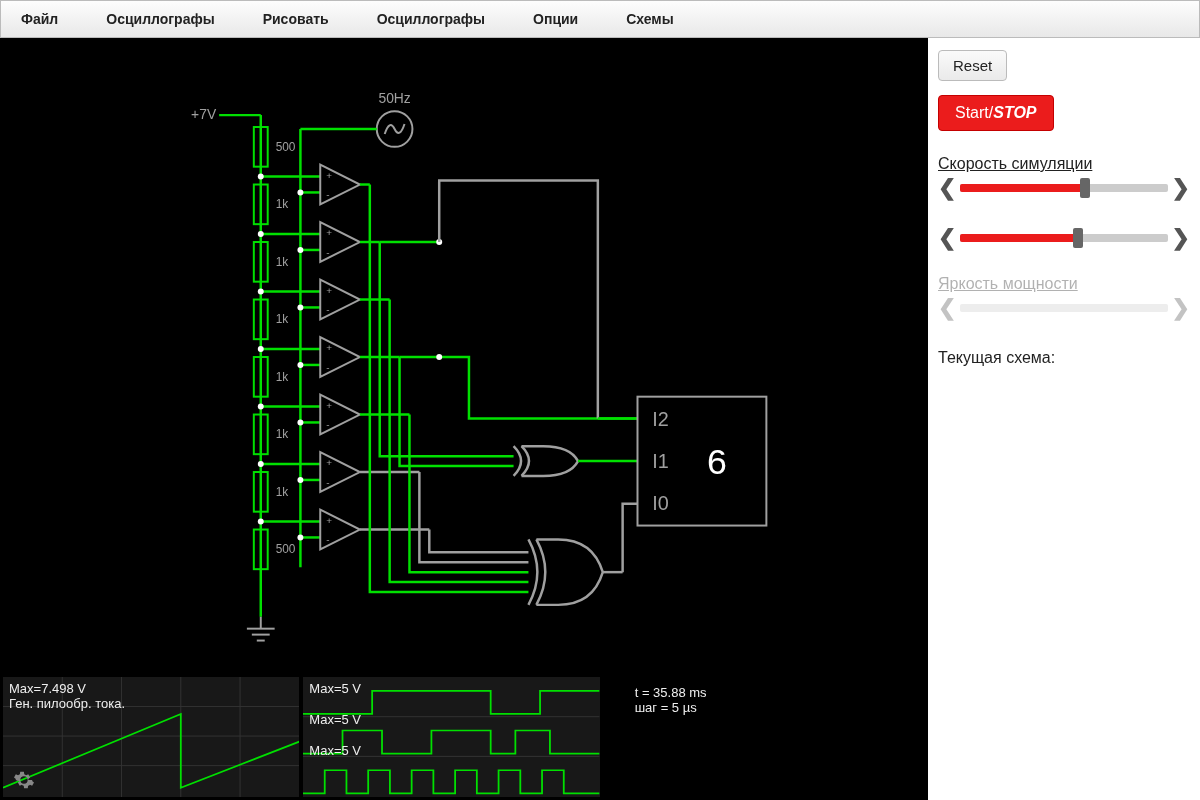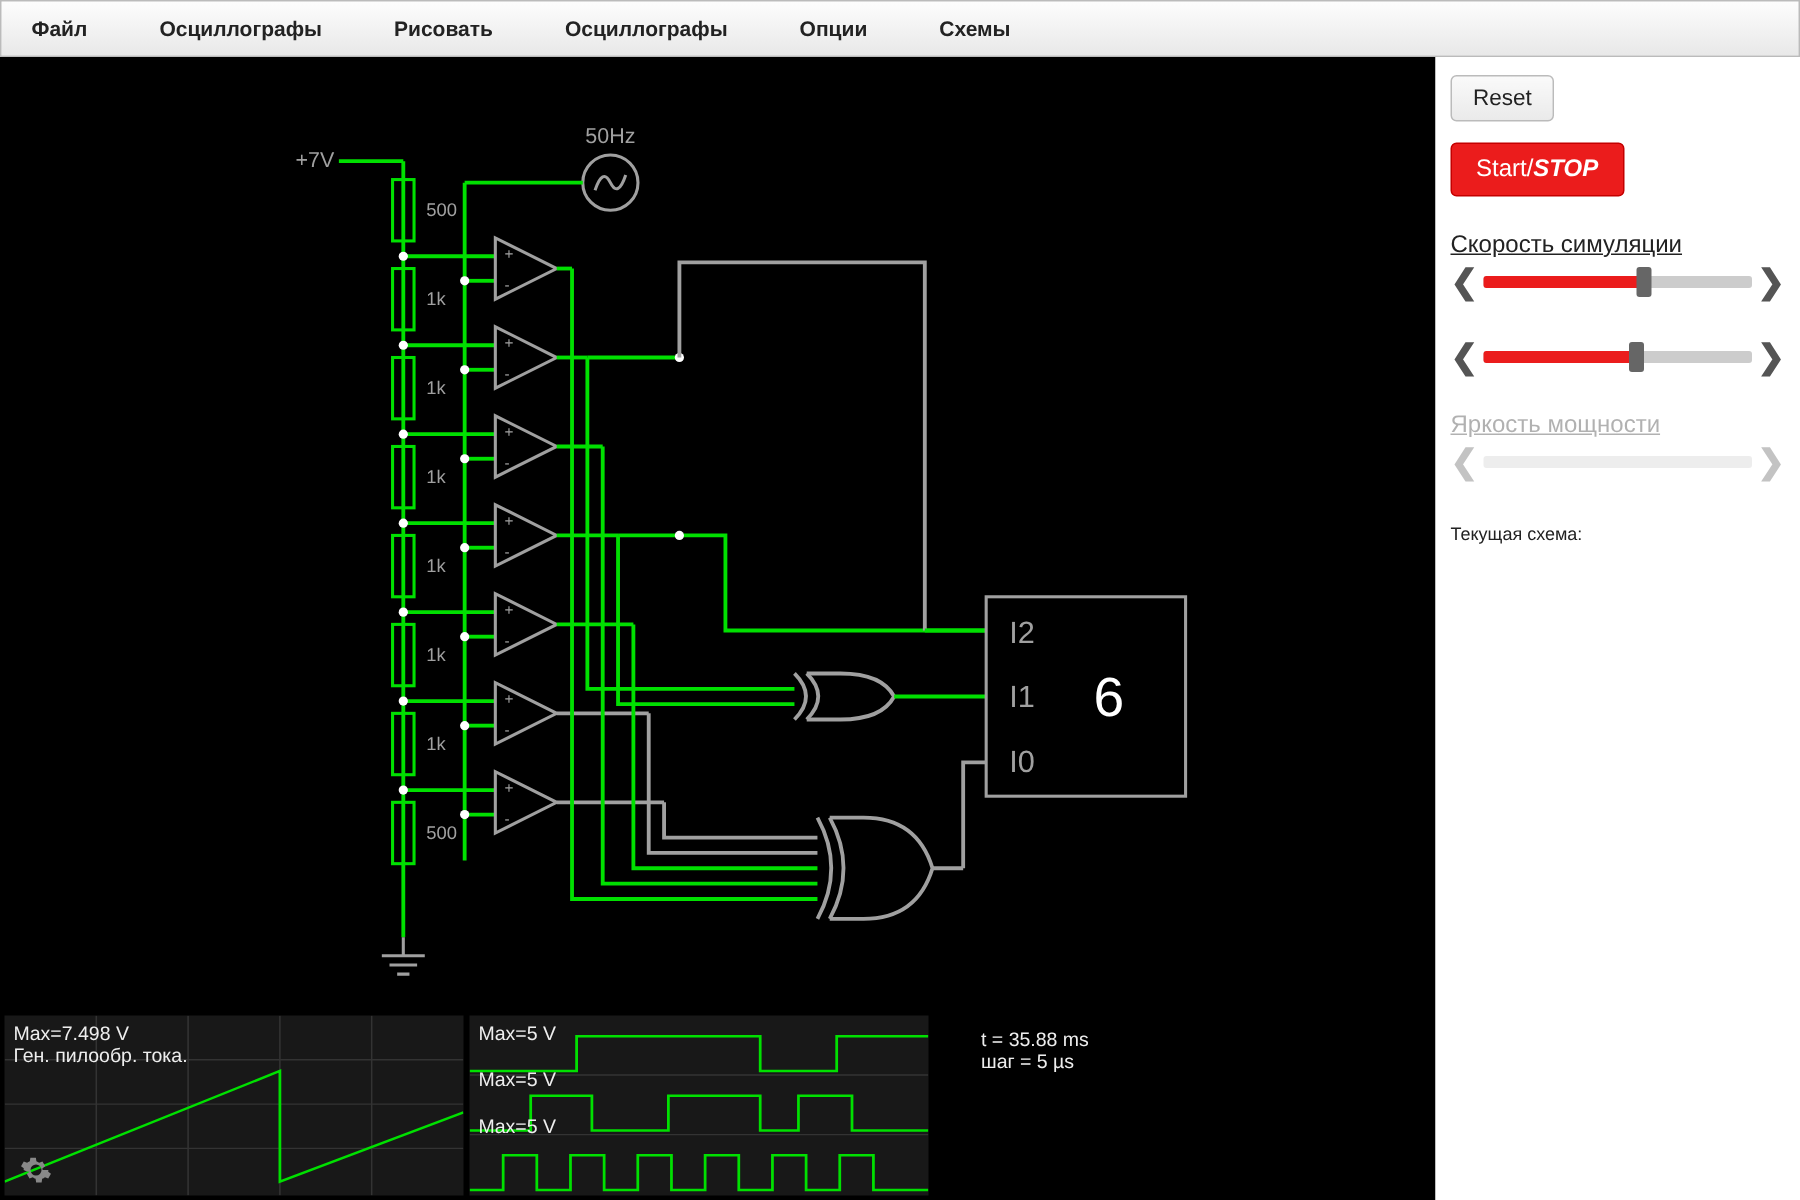--- a/index.html
+++ b/index.html
@@ -70,21 +70,21 @@
   }
   .scope-text { position: relative; z-index: 2; }
   .gear-icon {
     position: absolute;
     left: 10px; bottom: 6px;
     width: 22px; height: 22px;
     color: #888;
     z-index: 3;
   }
   .sidebar {
-    width: 243px;
+    width: 272px;
     padding: 12px 10px;
     background: #fff;
     color: #222;
   }
   .btn {
     display: inline-block;
     padding: 6px 14px;
     border: 1px solid #bbb;
     border-radius: 4px;
     background: linear-gradient(#fafafa,#eaeaea);
@@ -118,21 +118,21 @@
     background:#eb1c1c; border-radius:2px;
   }
   .slider-thumb {
     position:absolute; top:-6px; width:10px; height:20px;
     background:#666; border-radius:2px;
     transform: translateX(-5px);
   }
   .disabled .slider-fill { background:#ccc; }
   .current-scheme {
     margin-top: 28px;
-    font-size: 12px;
+    font-size: 16px;
   }
 </style>
 </head>
 <body>
 
 <div class="menubar">
   <div class="menu-item">Файл</div>
   <div class="menu-item">Осциллографы</div>
   <div class="menu-item">Рисовать</div>
   <div class="menu-item">Осциллографы</div>

